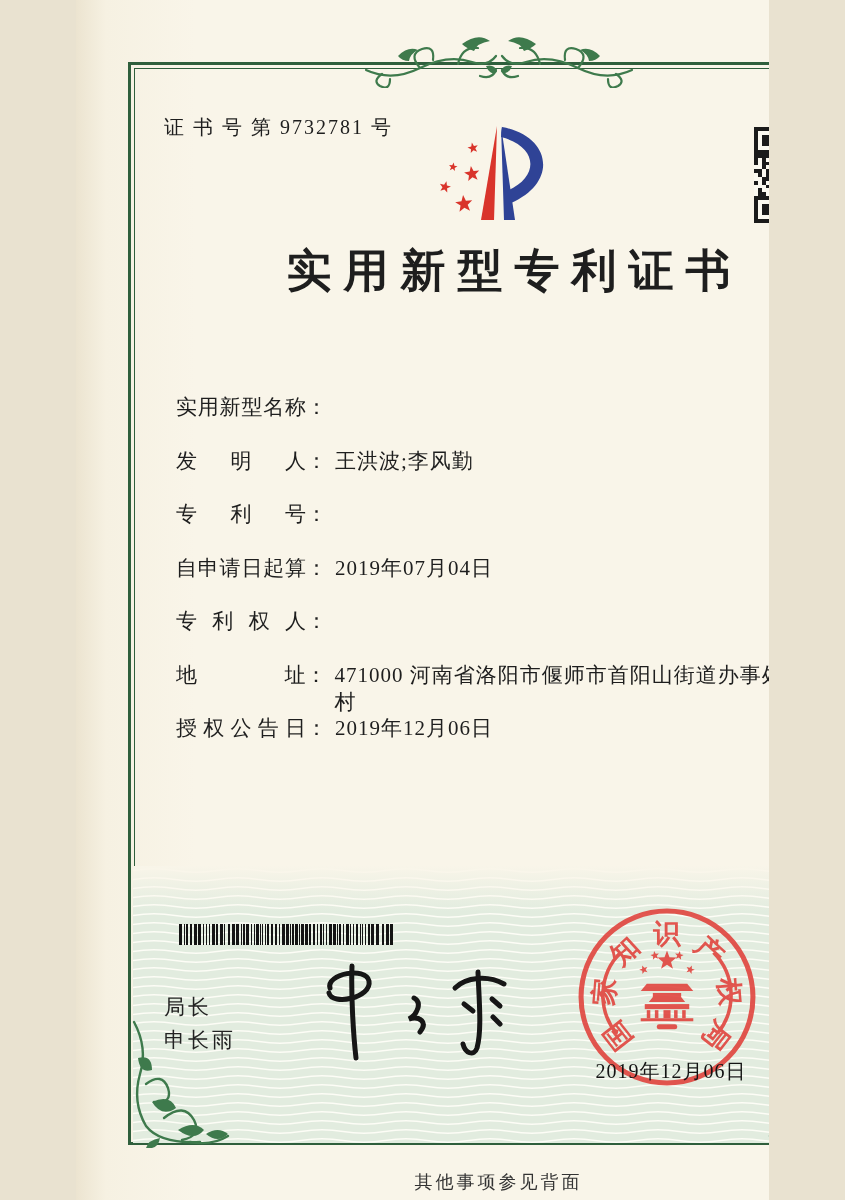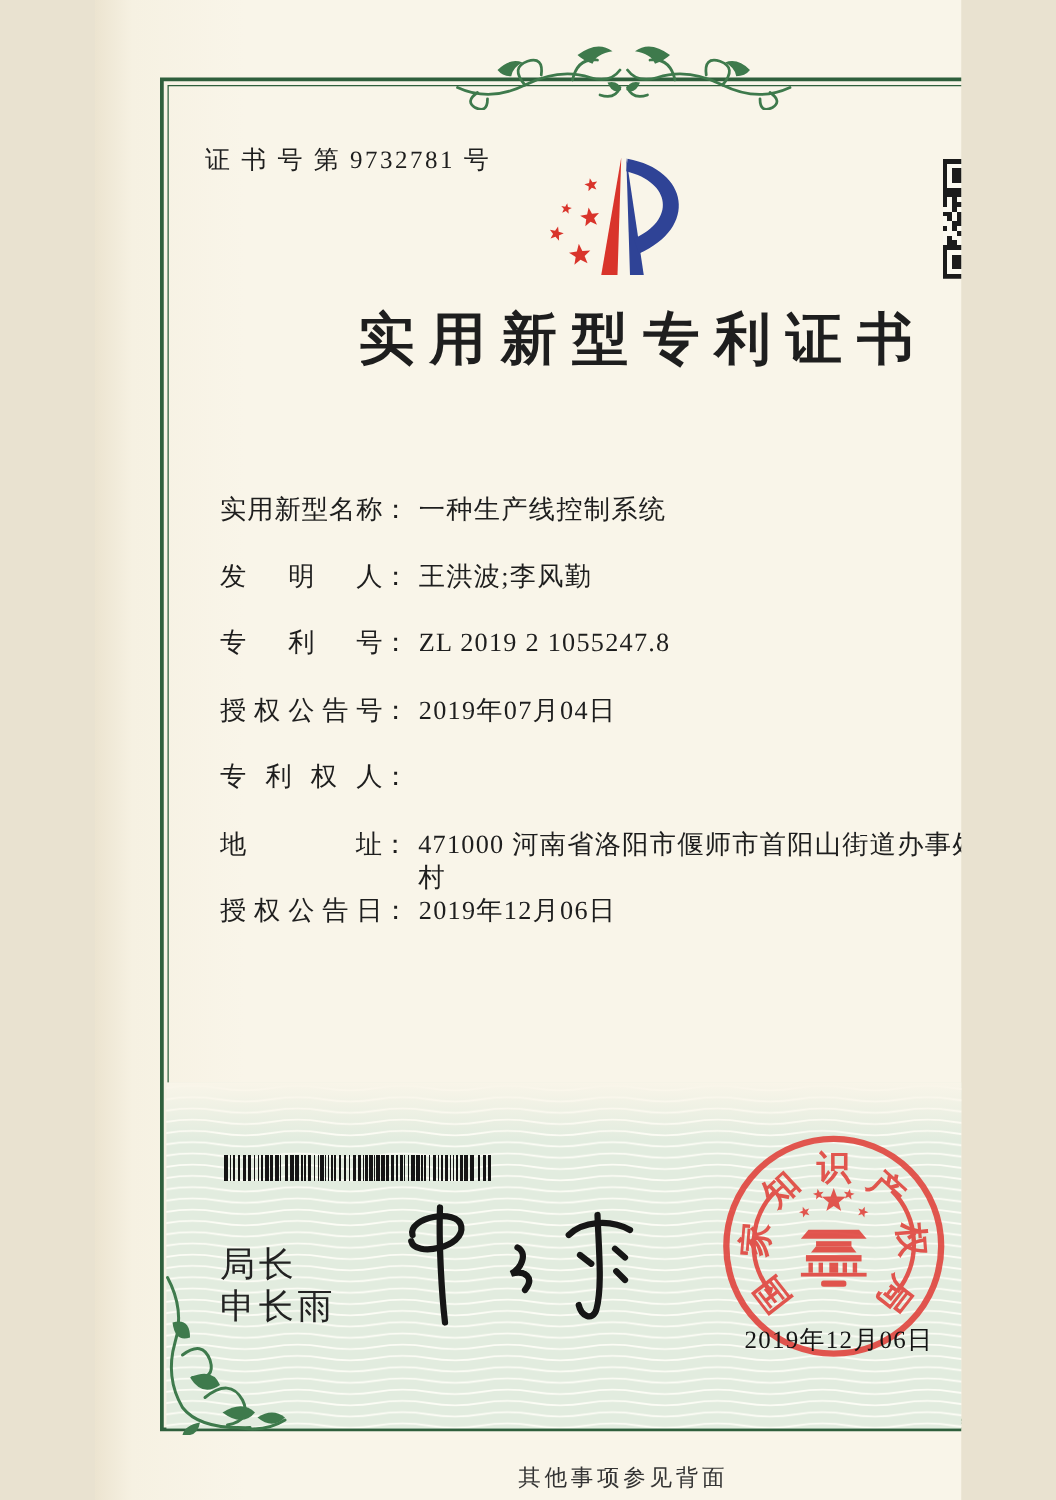--- a/index.html
+++ b/index.html
@@ -19,22 +19,22 @@
          letter-spacing:12px;z-index:3;}
   .fields{position:absolute;left:100px;top:350px;width:672px;z-index:3;font-size:21px;margin-top:44px;}
   .frow{height:53.5px;display:flex;align-items:flex-start;line-height:27px;}
   .flabel{display:inline-block;width:130px;text-align:justify;text-align-last:justify;}
   .fcolon{display:inline-block;margin:0 8px 0 0;}
   .fvalue{letter-spacing:1px;}
   .grant-right{position:absolute;left:342px;top:0;}
   .paras{position:absolute;left:88px;top:706px;width:672px;z-index:3;font-size:19px;line-height:33.5px;
          text-align:justify;}
   .paras p{margin:0;text-indent:2em;}
-  .officer{position:absolute;left:100px;z-index:3;font-family:"Liberation Sans","DejaVu Sans",sans-serif;
-           font-size:28px;letter-spacing:3px;color:#222;}
+  .officer{position:absolute;left:88px;z-index:3;font-family:"Liberation Sans","DejaVu Sans",sans-serif;
+           font-size:21px;letter-spacing:3px;color:#222;}
   .sig{position:absolute;left:232px;top:952px;z-index:4;}
   .seal{position:absolute;left:500px;top:906px;z-index:4;opacity:.88;}
   .seal-char{font-size:27px;font-weight:bold;text-anchor:middle;font-family:"Liberation Serif","DejaVu Serif",serif;}
   .seal-date{position:absolute;left:505px;top:1058px;width:180px;text-align:center;font-size:20px;
              letter-spacing:1px;z-index:5;color:#141414;}
   .page-note{position:absolute;left:0;top:1110px;width:845px;text-align:center;font-size:16px;z-index:3;
              letter-spacing:2px;}
   .back-note{position:absolute;left:0;top:1158px;width:845px;text-align:center;font-size:18px;
              letter-spacing:3px;color:#333;margin-top:12px;}
   .qr{position:absolute;left:678px;top:127px;z-index:3;}
@@ -464,34 +464,32 @@
         <rect x="23" y="24" width="1" height="1"></rect>
       </g>
   </svg>
 
   <div class="title">实用新型专利证书</div>
 
   <div class="fields">
     <div class="frow">
       <span class="flabel">实用新型名称</span>
       <span class="fcolon">：</span>
-      <span class="fvalue">一种生产线控制系统</span>
     </div>
     <div class="frow">
       <span class="flabel">发明人</span>
       <span class="fcolon">：</span>
       <span class="fvalue">王洪波;李风勤</span>
     </div>
     <div class="frow">
       <span class="flabel">专利号</span>
       <span class="fcolon">：</span>
-      <span class="fvalue">ZL 2019 2 1055247.8</span>
     </div>
     <div class="frow">
-      <span class="flabel">授权公告号</span>
+      <span class="flabel">自申请日起算</span>
       <span class="fcolon">：</span>
       <span class="fvalue">2019年07月04日</span>
     </div>
     <div class="frow">
       <span class="flabel">专利权人</span>
       <span class="fcolon">：</span>
     </div>
     <div class="frow">
       <span class="flabel">地址</span>
       <span class="fcolon">：</span>

